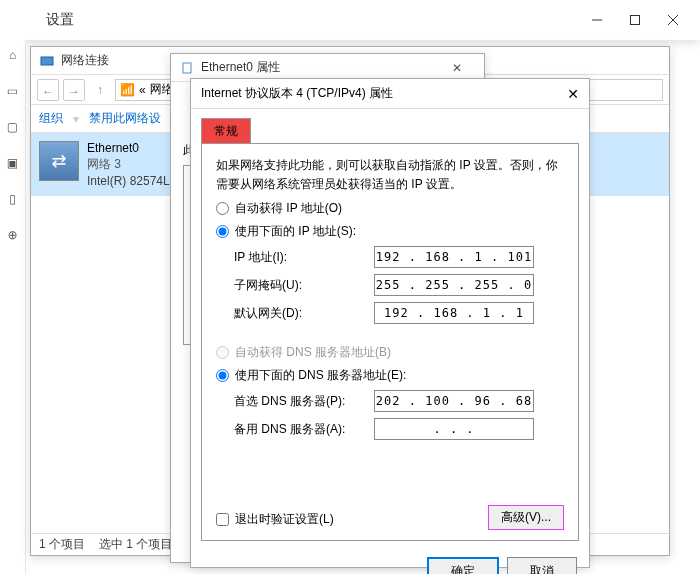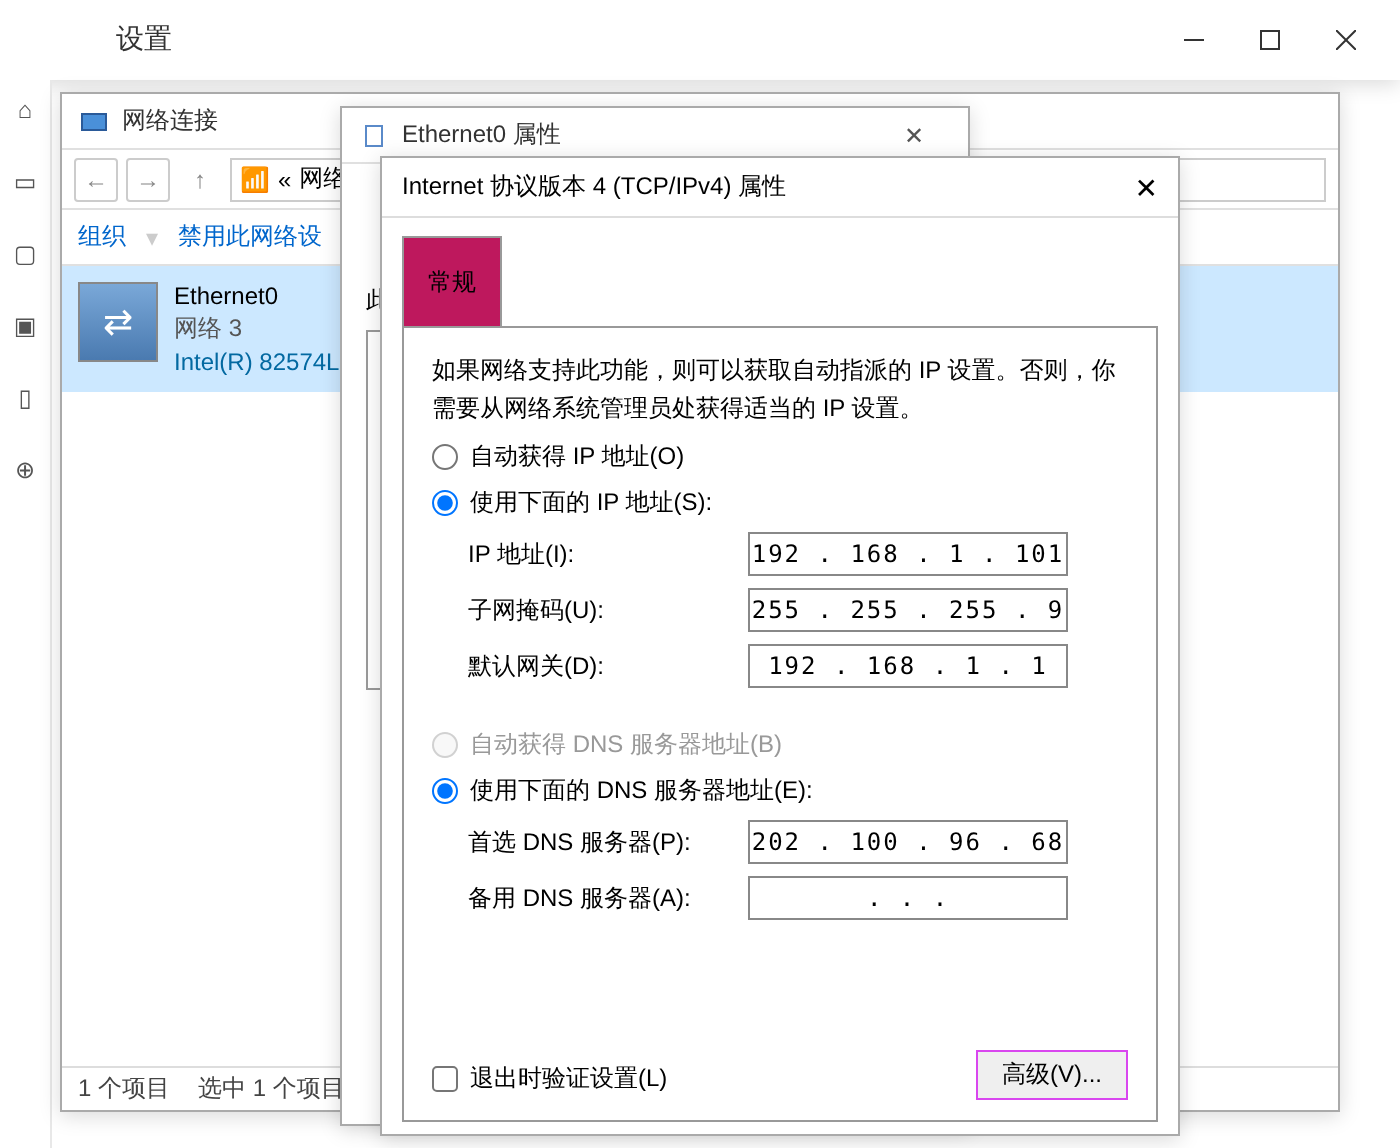--- a/index.html
+++ b/index.html
@@ -5,39 +5,39 @@
 *{box-sizing:border-box;margin:0;padding:0;font-family:"Microsoft YaHei","Segoe UI",sans-serif;font-size:12px}
 body{width:700px;height:574px;background:#fff;position:relative;overflow:hidden}
 .win{position:absolute;background:#fff;border:1px solid #aaa;box-shadow:0 2px 10px rgba(0,0,0,.15)}
 .titlebar{display:flex;align-items:center;height:28px;padding:0 8px;background:#fff;border-bottom:1px solid #e0e0e0}
 .titlebar .ticon{width:16px;height:16px;margin-right:6px;display:flex;align-items:center;justify-content:center}
 .titlebar .ttitle{flex:1;color:#333}
 .winctrls{display:flex;gap:0}
 .winbtn{width:38px;height:24px;display:flex;align-items:center;justify-content:center;color:#555;cursor:pointer}
 .settings{left:0;top:0;width:700px;height:40px;border:none}
 .settings .titlebar{height:40px;border:none}
-.settings .ttitle{font-size:14px;margin-left:50px}
+.settings .ttitle{font-size:14px;margin-left:38px}
 .leftbar{position:absolute;left:0;top:40px;width:26px;height:534px;background:#fff;border-right:1px solid #e8e8e8;display:flex;flex-direction:column;align-items:center;padding-top:6px;gap:18px;color:#555}
 .leftbar div{width:18px;height:18px;display:flex;align-items:center;justify-content:center}
 .netconn{left:30px;top:46px;width:640px;height:510px}
 .breadcrumb{display:flex;align-items:center;height:30px;padding:0 6px;border-bottom:1px solid #e0e0e0;gap:4px}
 .bcnav{width:22px;height:22px;border:1px solid #ccc;border-radius:2px;display:flex;align-items:center;justify-content:center;color:#888}
 .bcpath{flex:1;border:1px solid #ccc;height:22px;display:flex;align-items:center;padding:0 4px;gap:4px}
 .toolbar{display:flex;align-items:center;height:28px;padding:0 8px;gap:10px;border-bottom:1px solid #e0e0e0}
 .tlink{color:#0066cc;cursor:pointer}
 .adapter{display:flex;align-items:flex-start;padding:8px;gap:8px}
 .adapter .aicon{width:40px;height:40px;background:linear-gradient(#7aa8d8,#4a7ab0);border:1px solid #888;display:flex;align-items:center;justify-content:center;color:#fff;font-size:18px}
 .adapter.selected{background:#cce8ff}
 .adapter .ainfo{display:flex;flex-direction:column;gap:1px}
 .statusbar{position:absolute;bottom:0;left:0;right:0;height:22px;border-top:1px solid #ddd;display:flex;align-items:center;padding:0 8px;gap:14px;color:#444}
 .ethprop{left:170px;top:53px;width:315px;height:510px;z-index:5}
 .ipdlg{left:190px;top:78px;width:400px;height:490px;z-index:10;background:#fff}
 .ipdlg .dlgtitle{display:flex;align-items:center;justify-content:space-between;height:30px;padding:0 10px;border-bottom:1px solid #ddd}
 .tabrow{display:flex;padding:8px 10px 0 10px}
-.tab{padding:14px 12px;border:1px solid #999;border-bottom:none;background:#be185d;position:relative;top:1px}
+.tab{padding:4px 12px;border:1px solid #999;border-bottom:none;background:#ef4444;position:relative;top:1px}
 .tabbody{margin:0 10px 8px 10px;border:1px solid #999;padding:12px 14px;height:398px;position:relative}
 .desc{line-height:1.6;}
 .radio{display:flex;align-items:center;gap:6px;margin:6px 0}
 .radio input{width:13px;height:13px}
 .radio.disabled{color:#999}
 .fieldrow{display:flex;align-items:center;margin:6px 0 6px 18px}
 .fieldrow .flabel{width:140px}
 .ipbox{width:160px;height:22px;border:1px solid #888;display:flex;align-items:center;justify-content:center;font-family:monospace;letter-spacing:1px;background:#fff}
 .dnsgrp{margin-top:20px}
 .chkrow{position:absolute;bottom:12px;left:14px;display:flex;align-items:center;gap:6px}
@@ -106,21 +106,21 @@
     <span class="tlink">组织</span>
     <span style="color:#ccc">▾</span>
     <span class="tlink">禁用此网络设</span>
     <span class="tlink">连</span>
   </div>
   <div class="adapter selected">
     <div class="aicon">⇄</div>
     <div class="ainfo">
       <span>Ethernet0</span>
       <span style="color:#555">网络 3</span>
-      <span style="color:#0369a1">Intel(R) 82574L</span>
+      <span style="color:#404040">Intel(R) 82574L</span>
     </div>
   </div>
   <div class="statusbar">
     <span>1 个项目</span>
     <span>选中 1 个项目</span>
   </div>
 </div>
 
 <div class="win ethprop">
   <div class="titlebar">
@@ -158,21 +158,21 @@
     <label class="radio">
       <input type="radio" name="ipmode" checked="" style="">
       <span>使用下面的 IP 地址(S):</span>
     </label>
     <div class="fieldrow">
       <span class="flabel">IP 地址(I):</span>
       <div class="ipbox">192 . 168 .  1  . 101</div>
     </div>
     <div class="fieldrow">
       <span class="flabel">子网掩码(U):</span>
-      <div class="ipbox">255 . 255 . 255 .  9</div>
+      <div class="ipbox">255 . 255 . 255 .  0</div>
     </div>
     <div class="fieldrow">
       <span class="flabel">默认网关(D):</span>
       <div class="ipbox">192 . 168 .  1  .  1</div>
     </div>
 
     <div class="dnsgrp">
       <label class="radio disabled">
         <input type="radio" name="dnsmode" disabled="" style="">
         <span>自动获得 DNS 服务器地址(B)</span>

